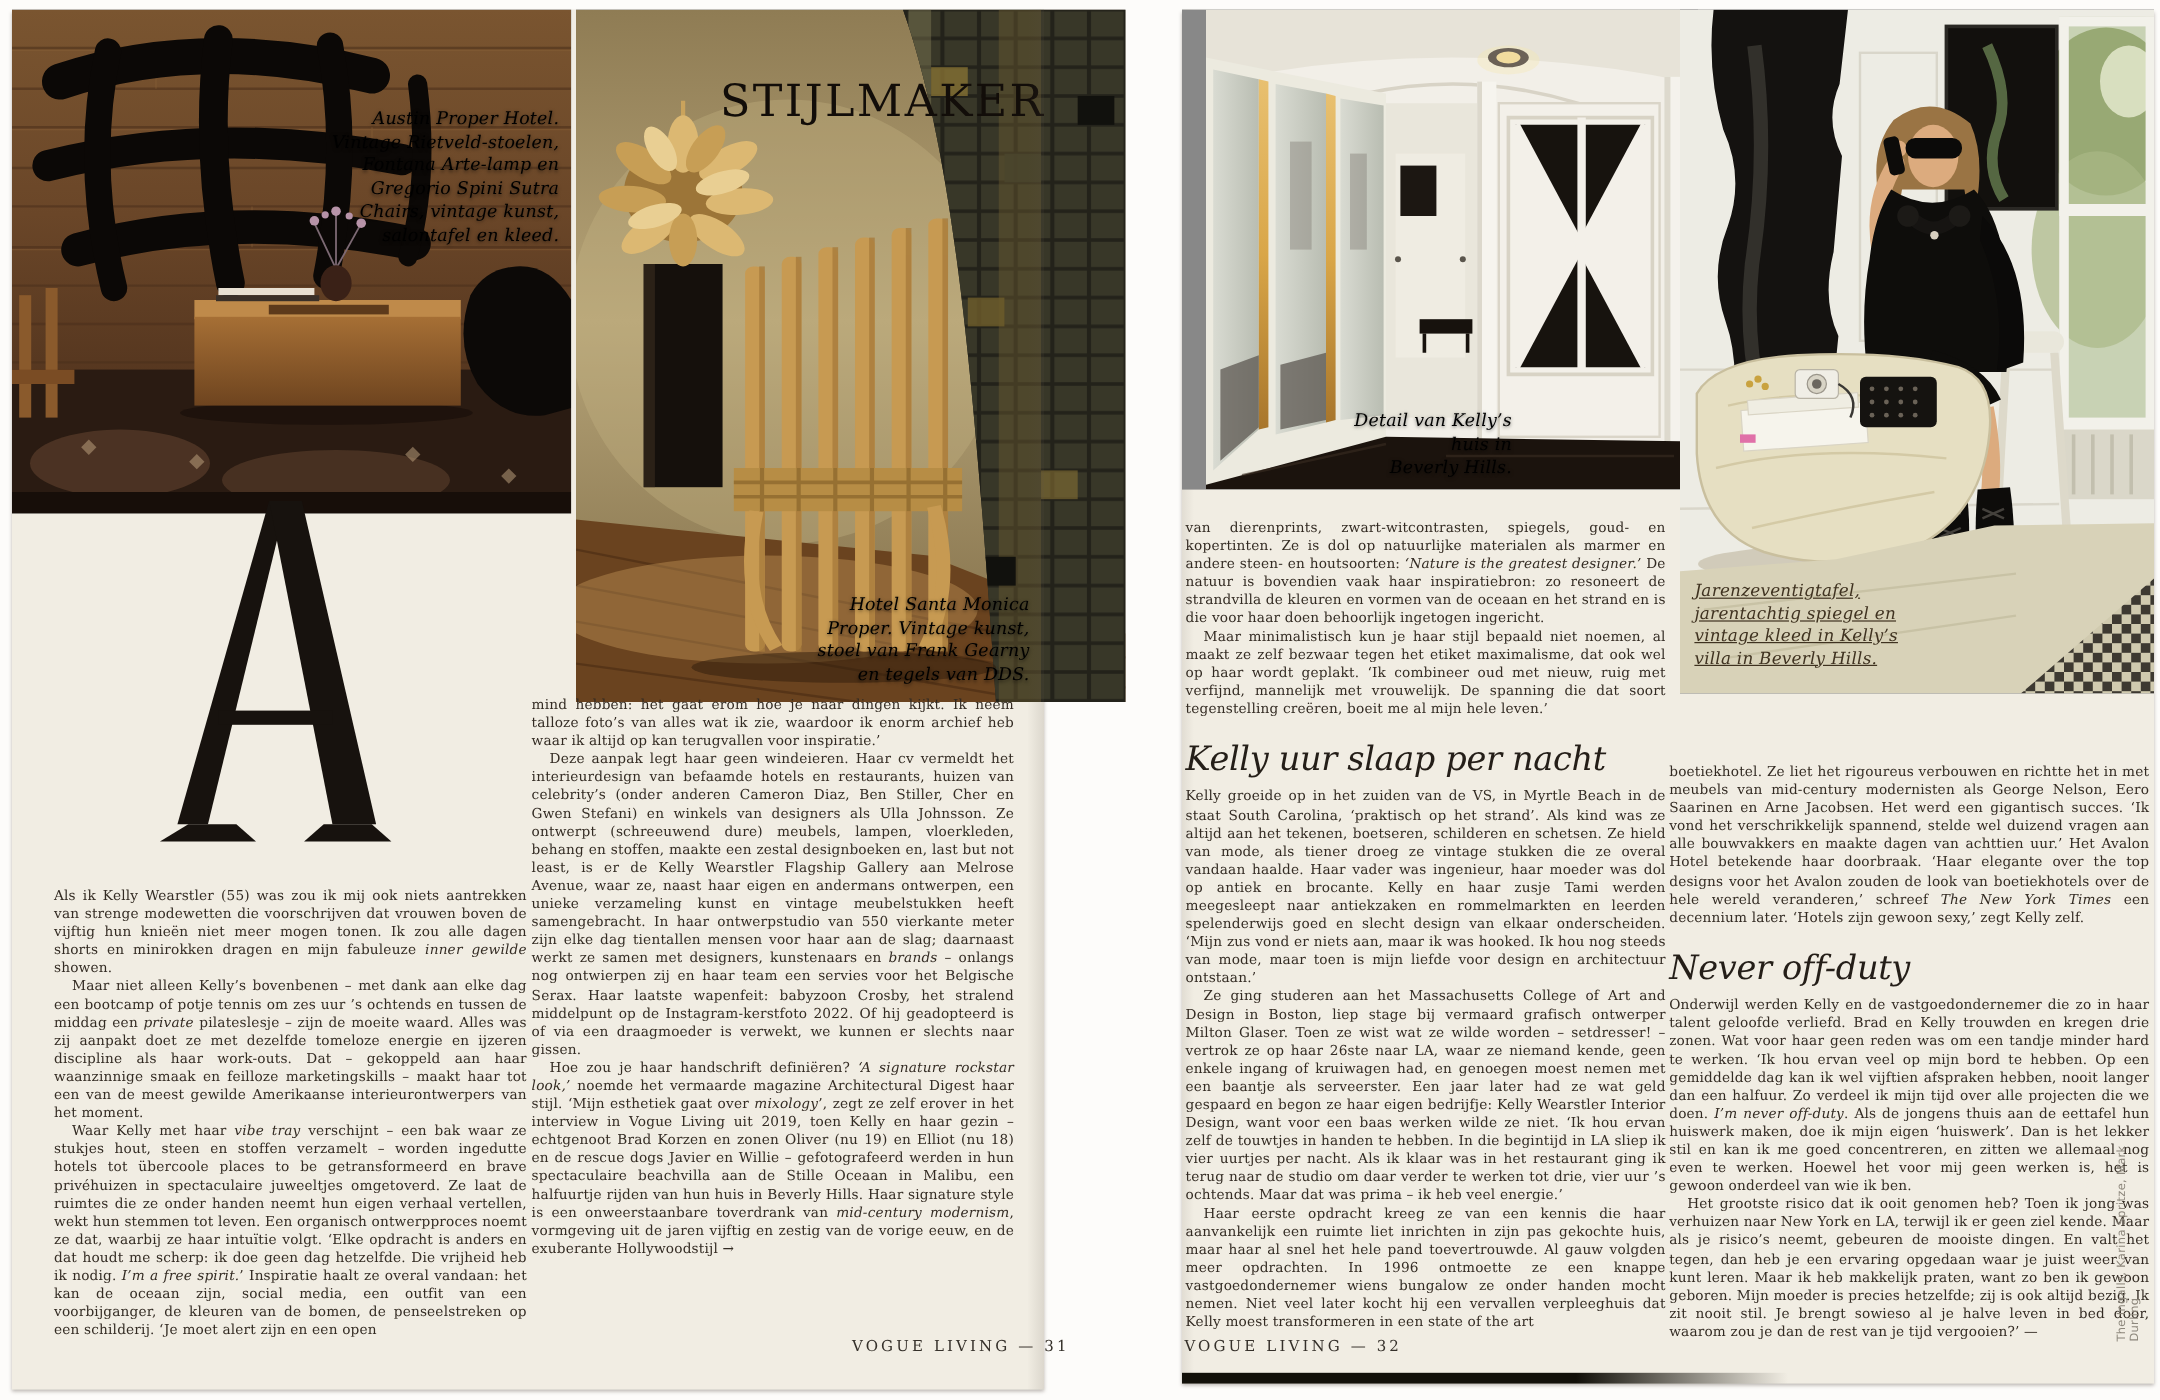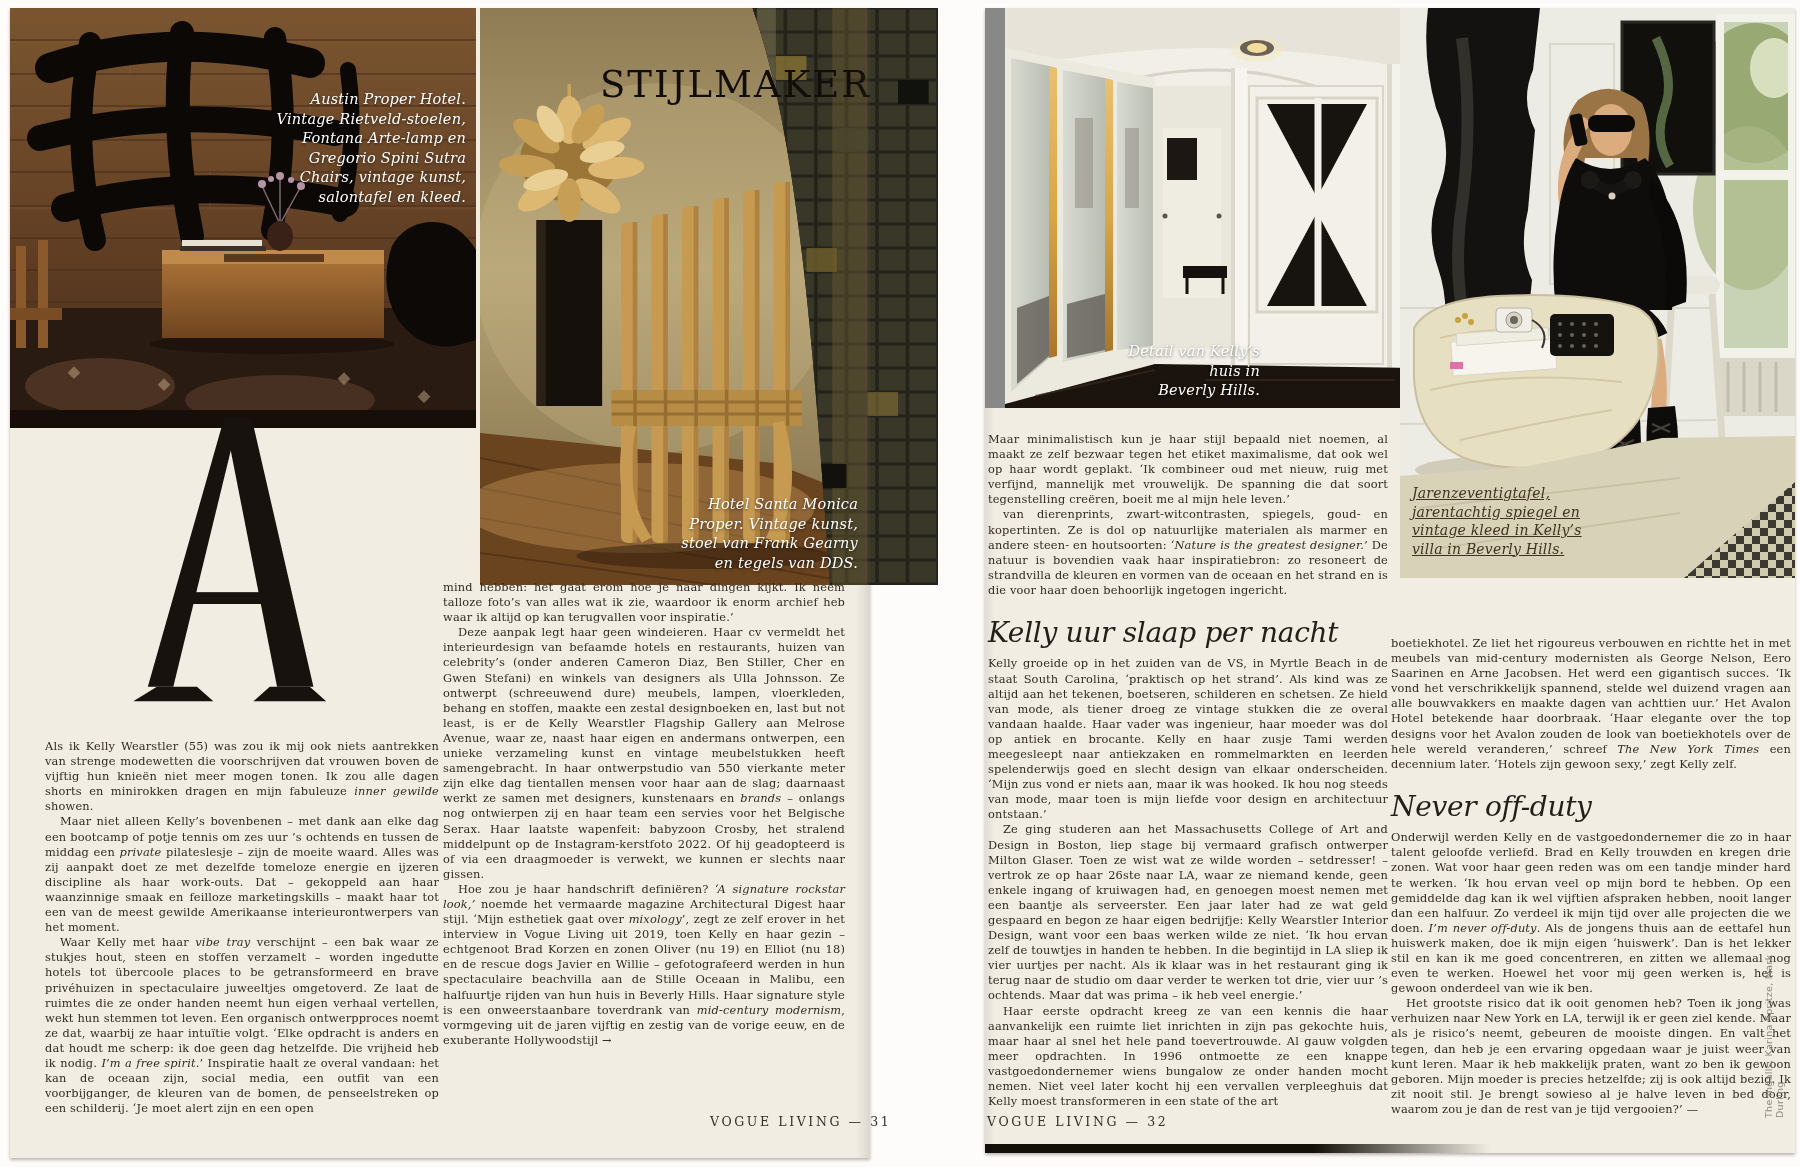--- a/index.html
+++ b/index.html
@@ -16,21 +16,21 @@
   figure{margin:0;}
   .photo{position:absolute;overflow:hidden;background:#888;}
   .photo svg{display:block;width:100%;height:100%;}
   .photo-a{left:0;top:0;width:466px;height:420px;}
   .photo-b{left:470px;top:0;width:458px;height:577px;}
   .photo-c{left:0;top:0;width:410px;height:400px;padding-left:20px;}
   .photo-d{left:415px;top:0;width:395px;height:570px;}
 
   .cap{position:absolute;font-style:italic;font-size:14.5px;line-height:19.5px;
        white-space:pre-line;letter-spacing:.2px;}
-  .cap-light{color:#ffffff;text-align:right;text-shadow:0 1px 3px rgba(0,0,0,.55);}
+  .cap-light{color:#000000;text-align:right;text-shadow:0 1px 3px rgba(0,0,0,.55);}
   .cap-dark{color:#3f3220;text-align:left;text-decoration:underline;}
   .cap-a{left:250px;top:82px;width:206px;}
   .cap-b{left:188px;bottom:12px;width:190px;}
   .cap-c{left:115px;top:334px;width:160px;}
   .cap-d{left:427px;top:476px;width:175px;font-size:14px;line-height:18.5px;}
 
   .section-label{position:absolute;left:590px;top:30px;width:262px;text-align:right;
       font-size:37px;letter-spacing:2px;color:#120d09;font-weight:normal;}
 
   .dropcap{position:absolute;left:116px;top:404px;width:202px;height:322px;}
@@ -486,22 +486,22 @@
         </g>
       </svg>
     </figure>
 
     <div class="cap cap-dark cap-d">Jarenzeventigtafel,
 jarentachtig spiegel en
 vintage kleed in Kelly’s
 villa in Beverly Hills.</div>
 
     <div class="body-col col-r1">
+      <p>van dierenprints, zwart-witcontrasten, spiegels, goud- en kopertinten. Ze is dol op natuurlijke materialen als marmer en andere steen- en houtsoorten: <em>‘Nature is the greatest designer.’</em> De natuur is bovendien vaak haar inspiratiebron: zo resoneert de strandvilla de kleuren en vormen van de oceaan en het strand en is die voor haar doen behoorlijk ingetogen ingericht.</p>
       <p>Maar minimalistisch kun je haar stijl bepaald niet noemen, al maakt ze zelf bezwaar tegen het etiket maximalisme, dat ook wel op haar wordt geplakt. ‘Ik combineer oud met nieuw, ruig met verfijnd, mannelijk met vrouwelijk. De spanning die dat soort tegenstelling creëren, boeit me al mijn hele leven.’</p>
-      <p>van dierenprints, zwart-witcontrasten, spiegels, goud- en kopertinten. Ze is dol op natuurlijke materialen als marmer en andere steen- en houtsoorten: <em>‘Nature is the greatest designer.’</em> De natuur is bovendien vaak haar inspiratiebron: zo resoneert de strandvilla de kleuren en vormen van de oceaan en het strand en is die voor haar doen behoorlijk ingetogen ingericht.</p>
       <h2 class="subhead">Kelly uur slaap per nacht</h2>
       <p>Kelly groeide op in het zuiden van de VS, in Myrtle Beach in de staat South Carolina, ‘praktisch op het strand’. Als kind was ze altijd aan het tekenen, boetseren, schilderen en schetsen. Ze hield van mode, als tiener droeg ze vintage stukken die ze overal vandaan haalde. Haar vader was ingenieur, haar moeder was dol op antiek en brocante. Kelly en haar zusje Tami werden meegesleept naar antiekzaken en rommelmarkten en leerden spelenderwijs goed en slecht design van elkaar onderscheiden. ‘Mijn zus vond er niets aan, maar ik was hooked. Ik hou nog steeds van mode, maar toen is mijn liefde voor design en architectuur ontstaan.’</p>
       <p>Ze ging studeren aan het Massachusetts College of Art and Design in Boston, liep stage bij vermaard grafisch ontwerper Milton Glaser. Toen ze wist wat ze wilde worden – setdresser! – vertrok ze op haar 26ste naar LA, waar ze niemand kende, geen enkele ingang of kruiwagen had, en genoegen moest nemen met een baantje als serveerster. Een jaar later had ze wat geld gespaard en begon ze haar eigen bedrijfje: Kelly Wearstler Interior Design, want voor een baas werken wilde ze niet. ‘Ik hou ervan zelf de touwtjes in handen te hebben. In die begintijd in LA sliep ik vier uurtjes per nacht. Als ik klaar was in het restaurant ging ik terug naar de studio om daar verder te werken tot drie, vier uur ’s ochtends. Maar dat was prima – ik heb veel energie.’</p>
       <p>Haar eerste opdracht kreeg ze van een kennis die haar aanvankelijk een ruimte liet inrichten in zijn pas gekochte huis, maar haar al snel het hele pand toevertrouwde. Al gauw volgden meer opdrachten. In 1996 ontmoette ze een knappe vastgoedondernemer wiens bungalow ze onder handen mocht nemen. Niet veel later kocht hij een vervallen verpleeghuis dat Kelly moest transformeren in een state of the art</p>
     </div>
 
     <div class="body-col col-r2">
       <p>boetiekhotel. Ze liet het rigoureus verbouwen en richtte het in met meubels van mid-century modernisten als George Nelson, Eero Saarinen en Arne Jacobsen. Het werd een gigantisch succes. ‘Ik vond het verschrikkelijk spannend, stelde wel duizend vragen aan alle bouwvakkers en maakte dagen van achttien uur.’ Het Avalon Hotel betekende haar doorbraak. ‘Haar elegante over the top designs voor het Avalon zouden de look van boetiekhotels over de hele wereld veranderen,’ schreef <em>The New York Times</em> een decennium later. ‘Hotels zijn gewoon sexy,’ zegt Kelly zelf.</p>
       <h2 class="subhead">Never off-duty</h2>
       <p>Onderwijl werden Kelly en de vastgoedondernemer die zo in haar talent geloofde verliefd. Brad en Kelly trouwden en kregen drie zonen. Wat voor haar geen reden was om een tandje minder hard te werken. ‘Ik hou ervan veel op mijn bord te hebben. Op een gemiddelde dag kan ik wel vijftien afspraken hebben, nooit langer dan een halfuur. Zo verdeel ik mijn tijd over alle projecten die we doen. <em>I’m never off-duty</em>. Als de jongens thuis aan de eettafel hun huiswerk maken, doe ik mijn eigen ‘huiswerk’. Dan is het lekker stil en kan ik me goed concentreren, en zitten we allemaal nog even te werken. Hoewel het voor mij geen werken is, het is gewoon onderdeel van wie ik ben.</p>

